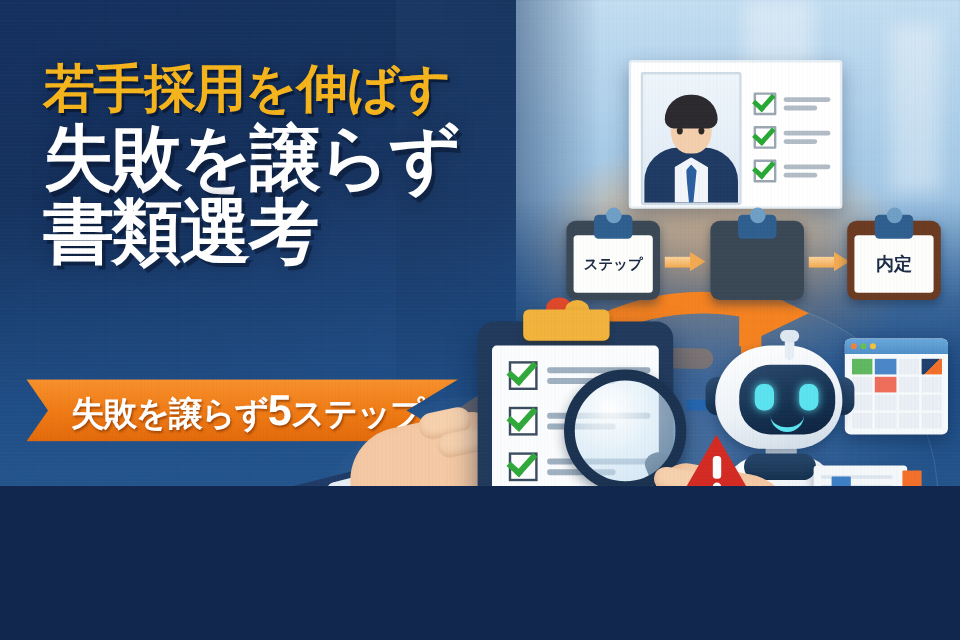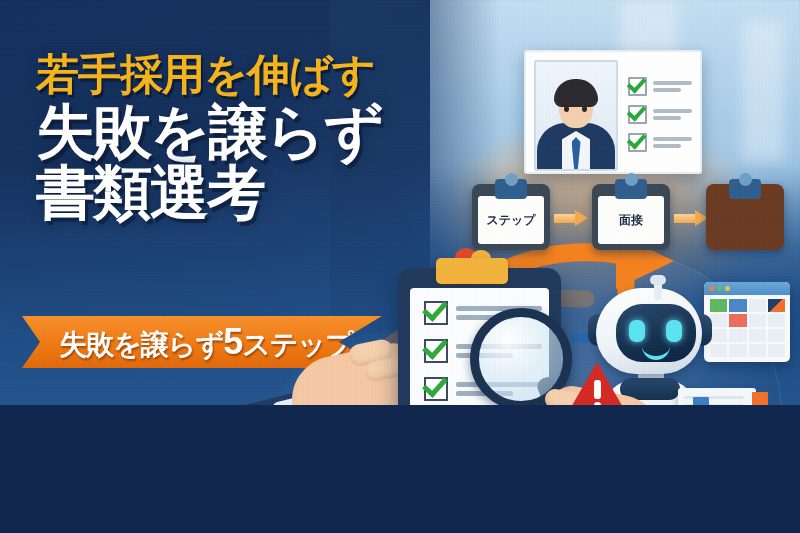--- a/index.html
+++ b/index.html
@@ -302,32 +302,32 @@
       </div>
     <div class="clip"></div>
   </div>
   <div class="arrowr" style="left:554px;top:210px;">
     <div class="shaft"></div>
       <div class="head"></div>
   </div>
 
   <div class="mini" style="left:592px;top:184px;">
     <div class="board"></div>
-    <div class="paper">
-        <span class="lab">面接</span>
-      </div>
     <div class="clip"></div>
   </div>
   <div class="arrowr" style="left:674px;top:210px;">
     <div class="shaft"></div>
       <div class="head"></div>
   </div>
 
   <div class="mini brown" style="left:706px;top:184px;">
     <div class="board"></div>
+    <div class="paper">
+        <span class="lab">内定</span>
+      </div>
     <div class="clip"></div>
   </div>
 
   <div class="sheet">
     <div class="sheet-bar">
       <div class="dot" style="background:#F0803C"></div>
       <div class="dot" style="background:#66C04E"></div>
       <div class="dot" style="background:#F2C23A"></div>
     </div>
     <div class="sheet-grid">

